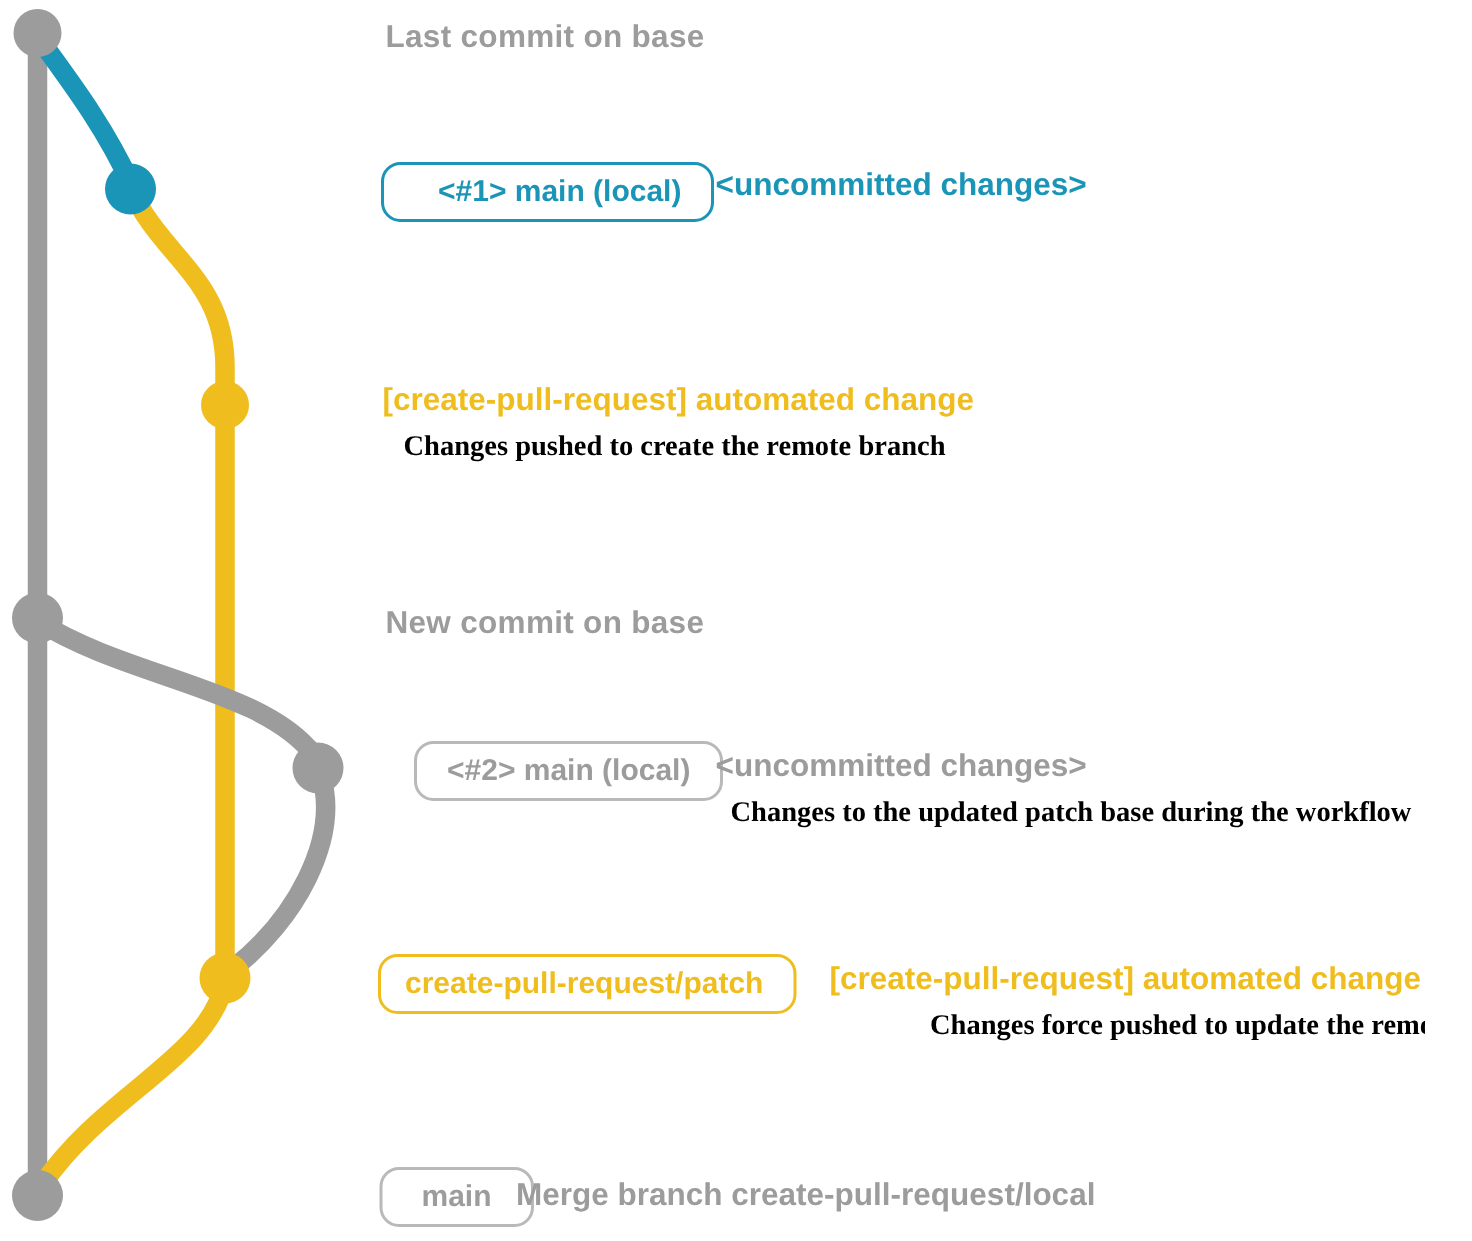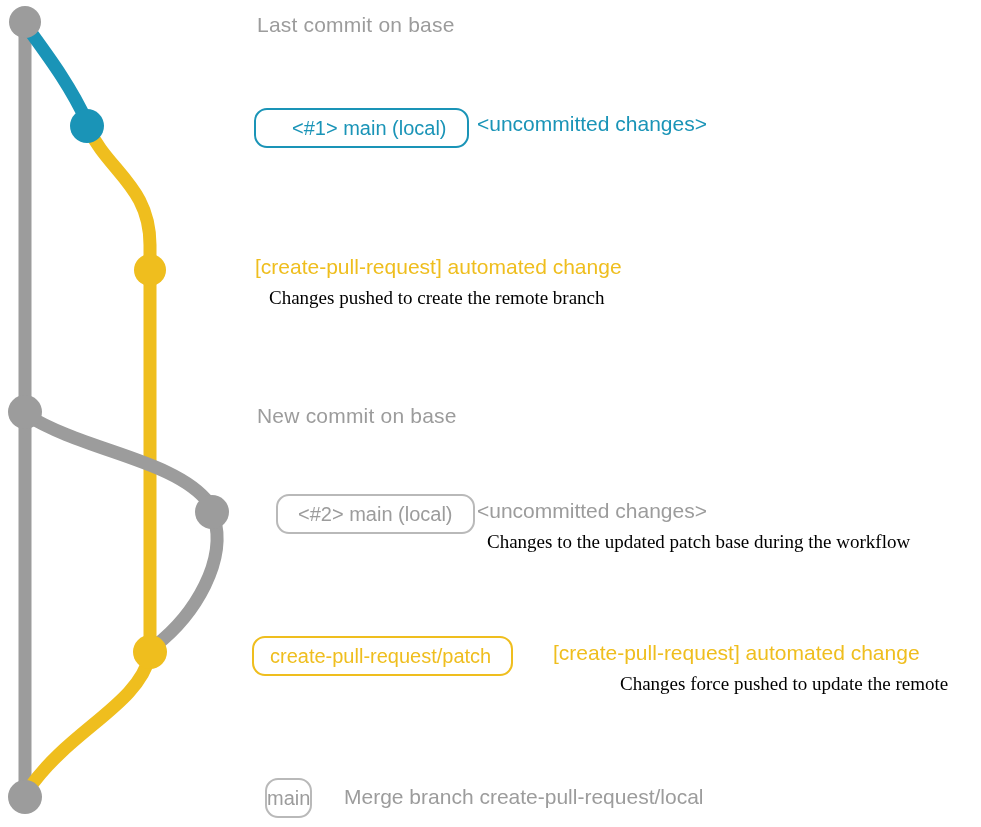--- a/index.html
+++ b/index.html
@@ -2,20 +2,21 @@
 <html style="--gray: #9c9c9c; --gray-light: #b9b9b9; --blue: #1a94b7; --yellow: #efbe1e; --description: #000000;"><head>
 <meta charset="utf-8">
 <style>
   html,body{margin:0;padding:0;background:#fff;}
   .stage{
     position:relative;
     width:950px;height:827px;
     background:#fff;
     font-family:"Liberation Sans",sans-serif;
     overflow:hidden;
+    font-weight:bold;
   }
   .graph-svg{position:absolute;left:0;top:0;}
   .abs{position:absolute;white-space:nowrap;}
   .heading{
     font-size:21px;
     color:var(--gray);
     letter-spacing:0.2px;
   }
   .badge{
     display:inline-block;
@@ -78,16 +79,16 @@
   <div class="abs heading" style="left:257px;top:404px;">New commit on base</div>
 
   <div class="abs badge gray" style="left:253px;top:494px;margin-left:23px;">&lt;#2&gt; main (local)</div>
   <div class="abs title gray" style="left:477px;top:499px;">&lt;uncommitted changes&gt;</div>
   <div class="abs desc" style="left:487px;top:531px;">Changes to the updated patch base during the workflow</div>
 
   <div class="abs badge yellow" style="left:252px;top:636px;padding-left:16px;">create-pull-request/patch</div>
   <div class="abs title yellow" style="left:553px;top:641px;">[create-pull-request] automated change</div>
   <div class="abs desc" style="left:620px;top:673px;">Changes force pushed to update the remote branch</div>
 
-  <div class="abs badge gray" style="left:265px;top:778px;padding:7px 0;">main</div>
+  <div class="abs badge gray" style="left:253px;top:778px;padding:7px 26px;">main</div>
   <div class="abs title gray" style="left:344px;top:785px;">Merge branch create-pull-request/local</div>
 
 </div>
 
 </body></html>

